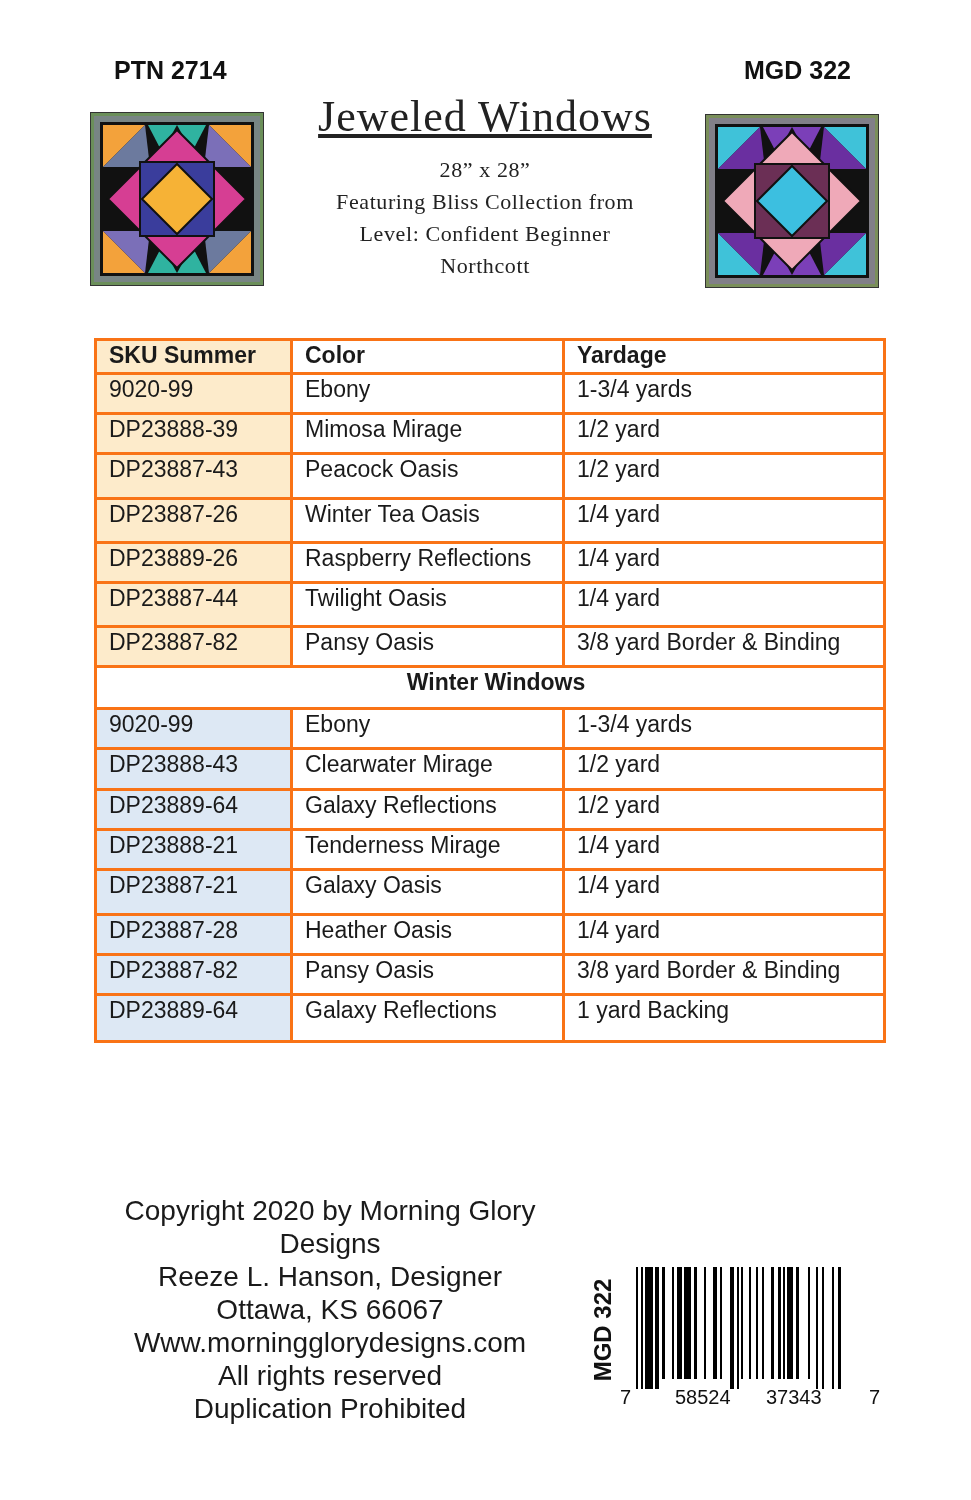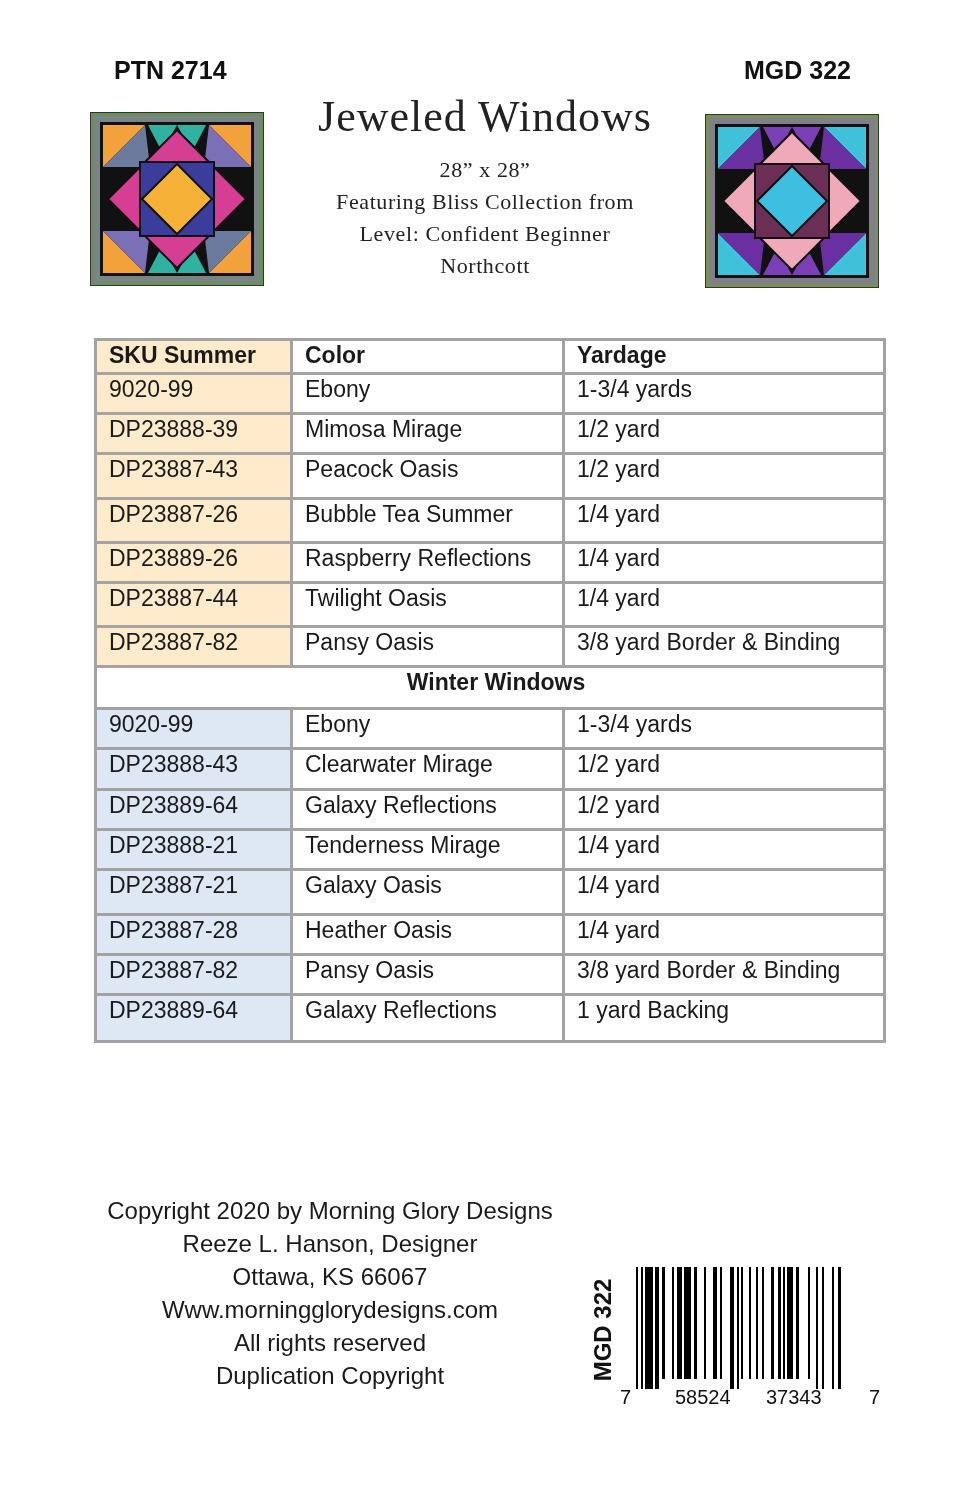--- a/index.html
+++ b/index.html
@@ -2,39 +2,39 @@
 <html><head>
 <meta charset="utf-8">
 <style>
   html, body { margin: 0; padding: 0; background: #ffffff; }
   body { width: 971px; height: 1500px; position: relative; overflow: hidden; font-family: "Liberation Sans", sans-serif; color: #111; }
   .abs { position: absolute; }
   .code { font-family: "Liberation Sans", sans-serif; font-weight: bold; font-size: 25px; color: #111; }
   #ptn { left: 114px; top: 56px; }
   #mgd { left: 744px; top: 56px; }
   .title-block { left: 290px; top: 90px; width: 390px; text-align: center; font-family: "Liberation Serif", serif; color: #222; }
-  .title-block .title { font-size: 44px; line-height: 54px; letter-spacing: 1px; }
+  .title-block .title { font-size: 44px; line-height: 54px; letter-spacing: 1px; text-decoration: underline; }
   .title-block .sub { font-size: 22px; line-height: 32px; letter-spacing: 0.6px; }
   .title-block .size { margin-top: 10px; }
 
   .quilt { position: absolute; width: 174px; height: 174px; }
   #quilt-summer { left: 90px; top: 112px; }
   #quilt-winter { left: 705px; top: 114px; }
 
   table.fabric { position: absolute; left: 94px; top: 338px; width: 789px; border-collapse: collapse; table-layout: fixed; }
-  table.fabric td { border: 3px solid #a3a3a3; padding: 0 0 0 12px; vertical-align: top; font-size: 23px; line-height: 28px; color: #1a1a1a; }
+  table.fabric td { border: 3px solid #f97316; padding: 0 0 0 12px; vertical-align: top; font-size: 23px; line-height: 28px; color: #1a1a1a; }
   table.fabric col.c1 { width: 196px; }
   table.fabric col.c2 { width: 272px; }
   table.fabric col.c3 { width: 321px; }
   td.sku-s { background: #fdebcb; }
   td.sku-w { background: #dde8f4; }
   td.hdr { font-weight: bold; font-size: 23px; }
   td.winter-hdr { text-align: center; font-weight: bold; padding: 6px 0 0 0; font-size: 25px; }
 
-  .footer { left: 95px; top: 1194px; width: 470px; text-align: center; font-family: "Liberation Sans", sans-serif; font-size: 24px; line-height: 33px; color: #1a1a1a; }
+  .footer { left: 95px; top: 1194px; width: 470px; text-align: center; font-family: "Liberation Sans", sans-serif; font-size: 28px; line-height: 33px; color: #1a1a1a; }
   .vert-code { left: 548px; top: 1316px; transform: rotate(-90deg); transform-origin: center; width: 110px; text-align: center; font-weight: bold; font-size: 24px; }
   .barcode { left: 636px; top: 1267px; width: 230px; height: 122px; }
   .bc-digits { top: 1386px; font-size: 20px; color: #111; }
 </style>
 </head>
 <body>
 
 <div class="abs code" id="ptn">PTN 2714</div>
 <div class="abs code" id="mgd">MGD 322</div>
 
@@ -114,21 +114,21 @@
     <td>Mimosa Mirage</td>
     <td>1/2 yard</td>
   </tr>
   <tr style="height:45px">
     <td class="sku-s">DP23887-43</td>
     <td>Peacock Oasis</td>
     <td>1/2 yard</td>
   </tr>
   <tr style="height:44px">
     <td class="sku-s">DP23887-26</td>
-    <td>Bubble Tea Summer</td>
+    <td>Winter Tea Oasis</td>
     <td>1/4 yard</td>
   </tr>
   <tr style="height:40px">
     <td class="sku-s">DP23889-26</td>
     <td>Raspberry Reflections</td>
     <td>1/4 yard</td>
   </tr>
   <tr style="height:44px">
     <td class="sku-s">DP23887-44</td>
     <td>Twilight Oasis</td>
@@ -184,21 +184,21 @@
   </tr>
 </tbody>
   </table>
 
 <div class="abs footer">
   <div>Copyright 2020 by Morning Glory Designs</div>
   <div>Reeze L. Hanson, Designer</div>
   <div>Ottawa, KS 66067</div>
   <div>Www.morningglorydesigns.com</div>
   <div>All rights reserved</div>
-  <div>Duplication Copyright</div>
+  <div>Duplication Prohibited</div>
 </div>
 
 <div class="abs vert-code">MGD 322</div>
 
 <svg class="abs barcode" viewBox="0 0 230 122">
   <g fill="#000">
     <rect x="0" y="0" width="2" height="122"></rect>
     <rect x="5" y="0" width="2" height="122"></rect>
     <rect x="9" y="0" width="8" height="122"></rect>
     <rect x="19" y="0" width="4" height="122"></rect>

